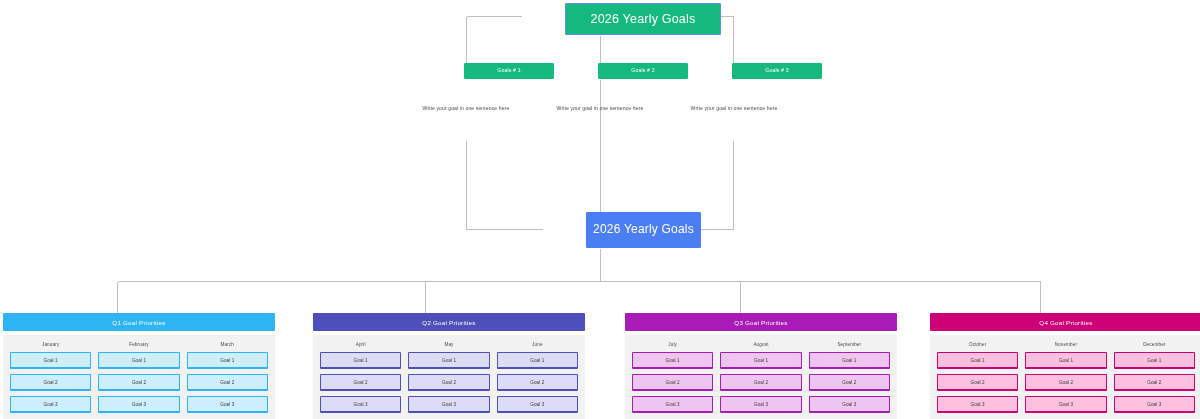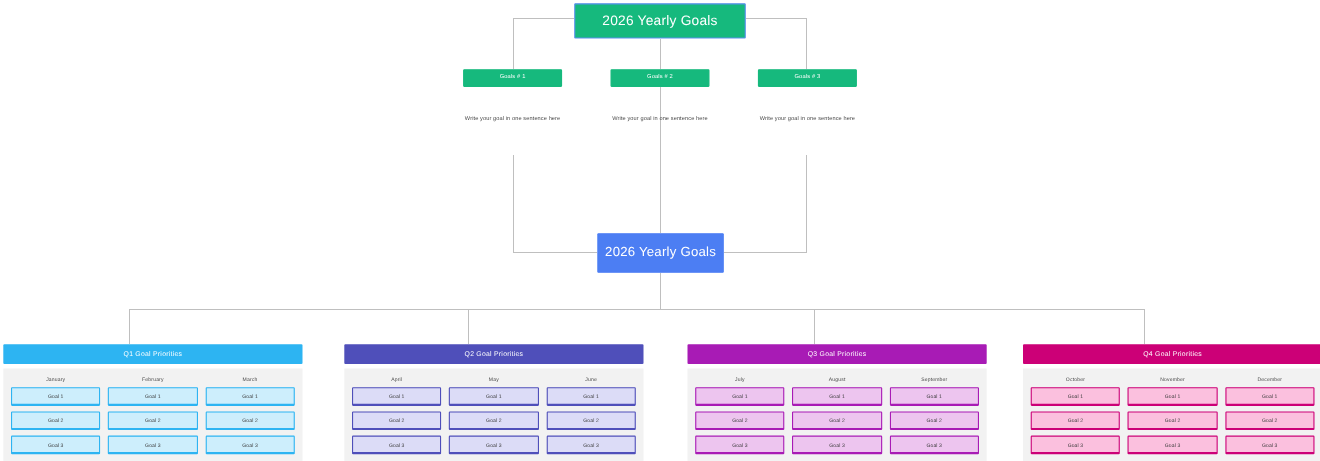--- a/index.html
+++ b/index.html
@@ -35,20 +35,21 @@
   
   .node {
     position: absolute;
     box-sizing: border-box;
     display: flex;
     align-items: center;
     justify-content: center;
     text-align: right;
     color: #ffffff;
     line-height: 1.15;
+    margin-left: 43px;
   }
 
   
   .root-box {
     left: 522px;
     top: 3px;
     width: 156px;
     height: 32px;
     background: #16b97d;
     border: 1px solid #5b8ff0;

